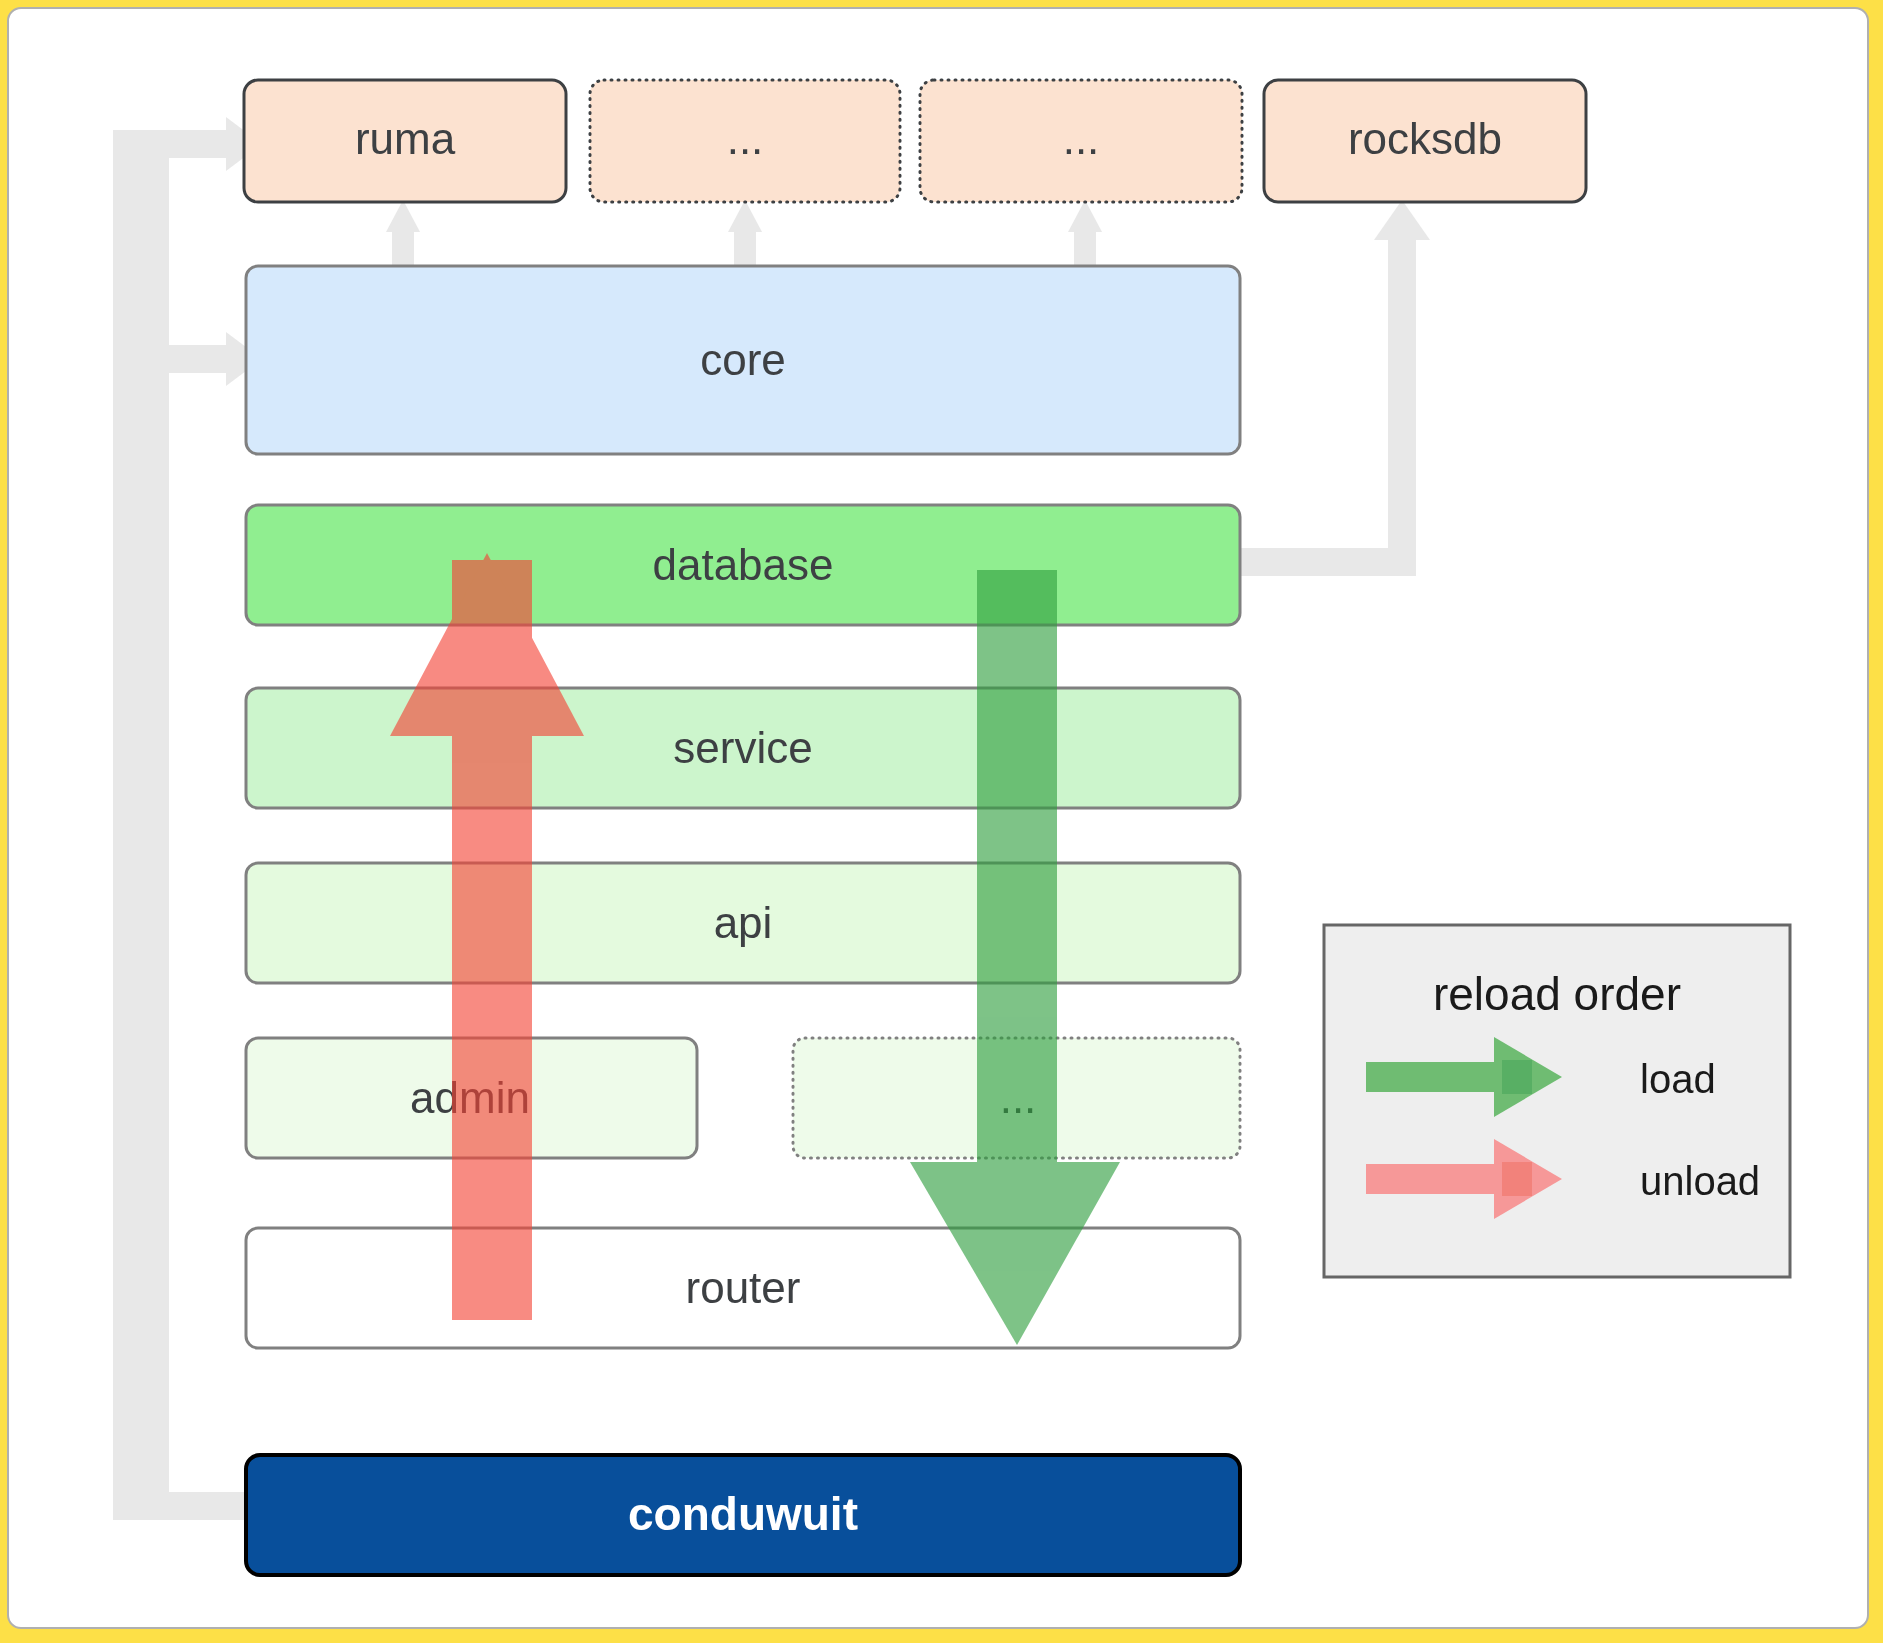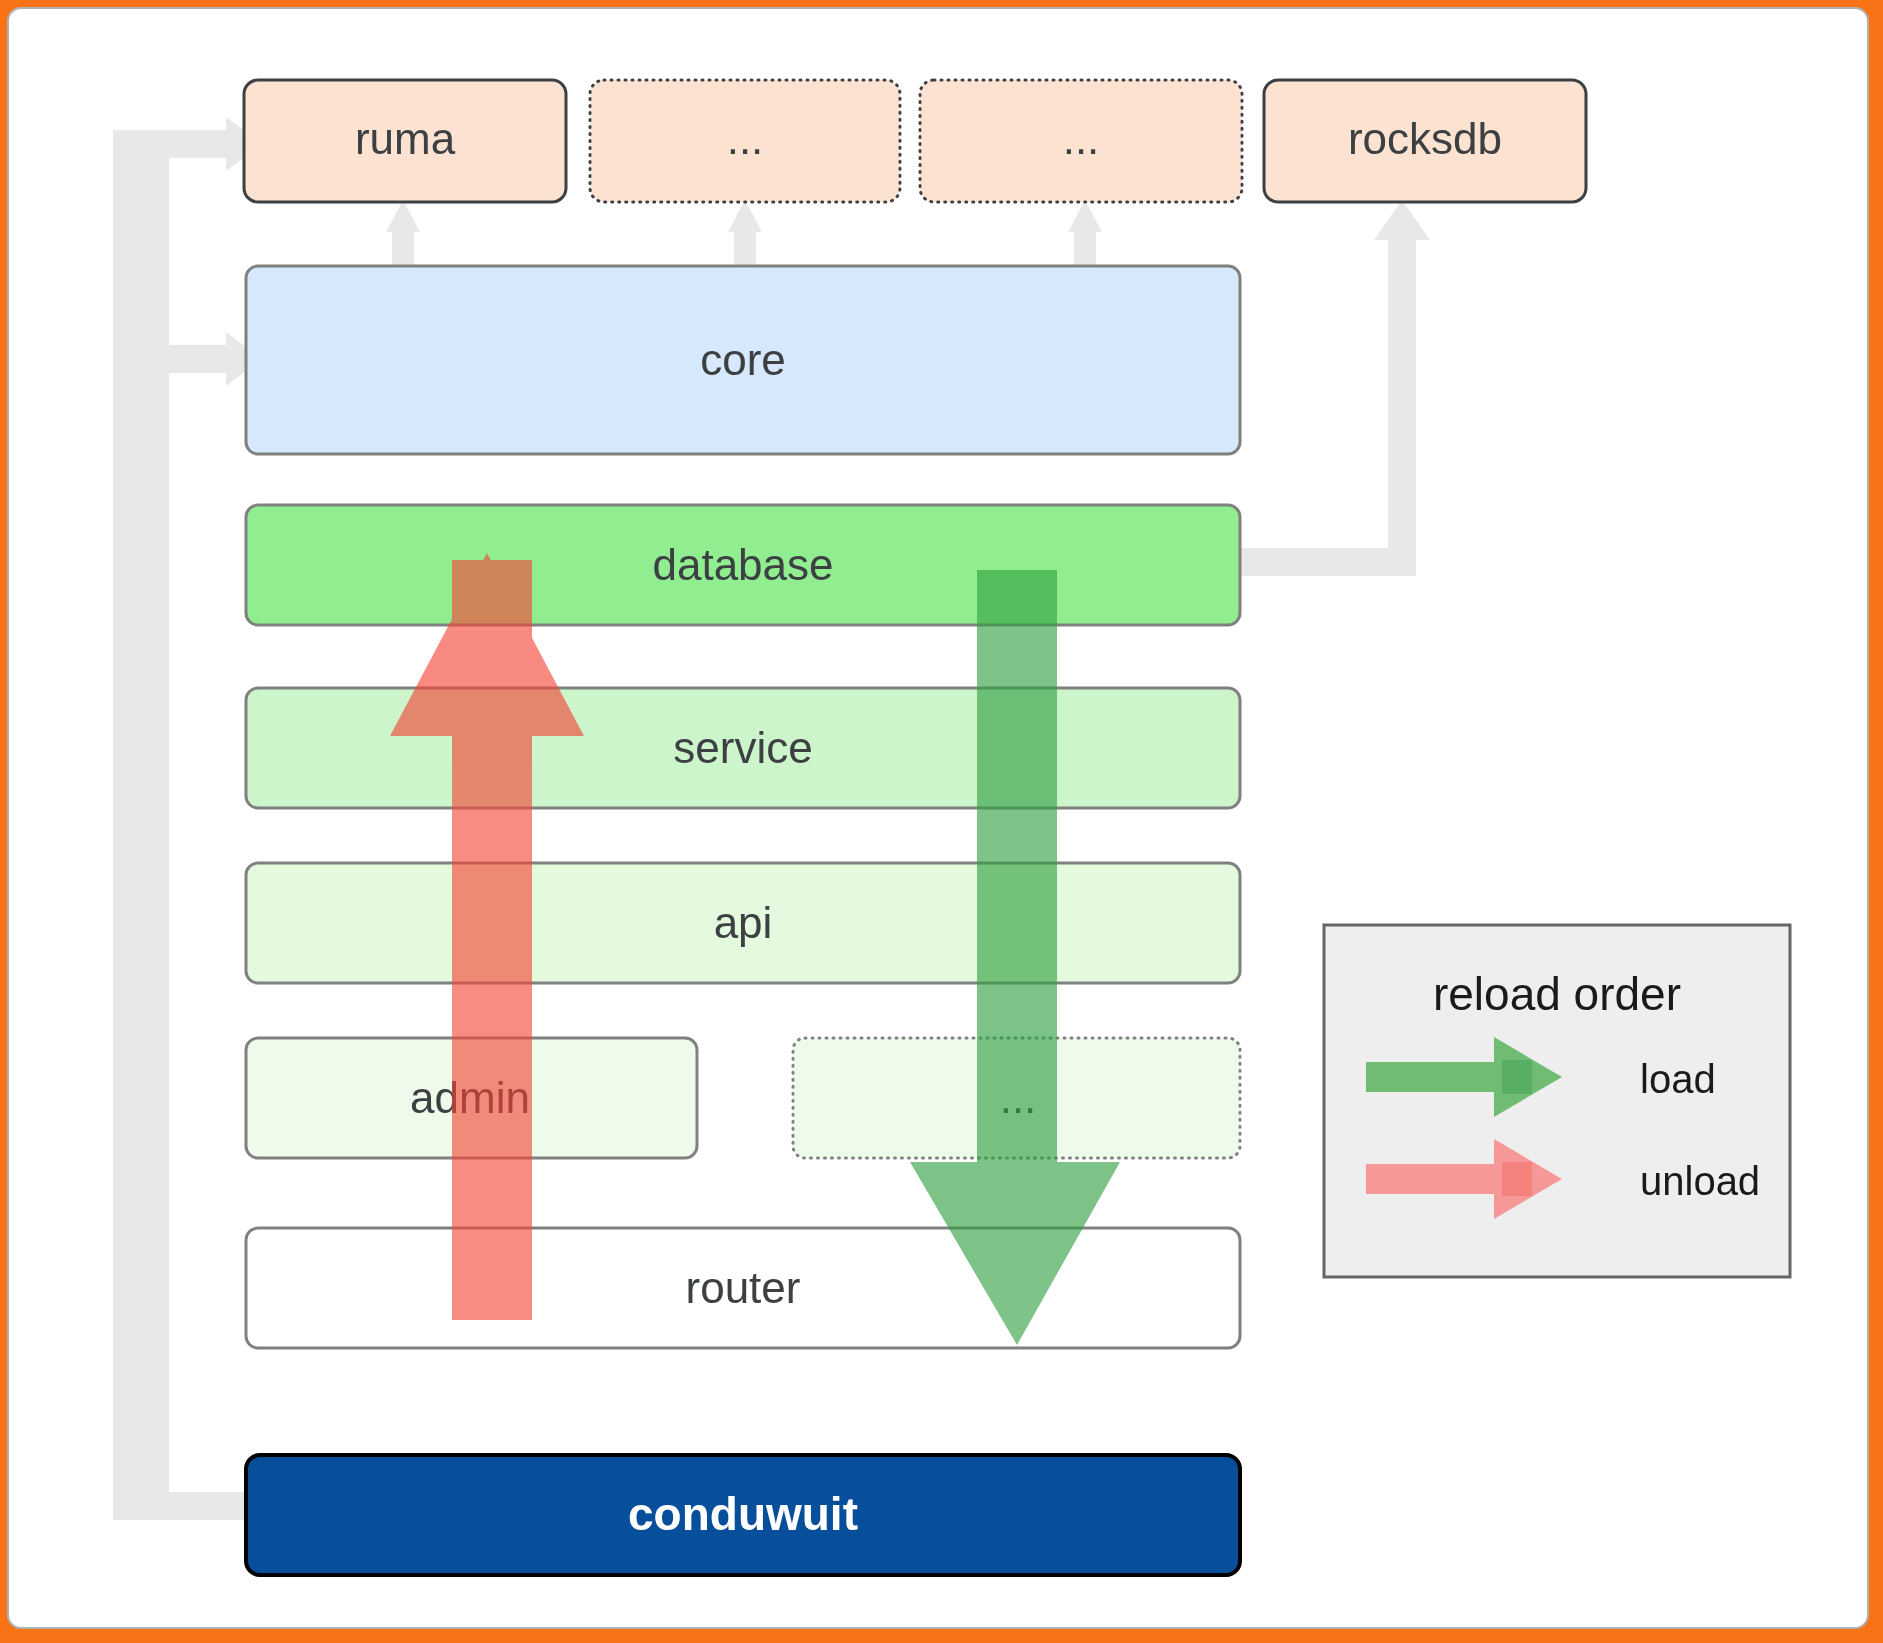--- a/index.html
+++ b/index.html
@@ -5,21 +5,21 @@
   html, body {
     margin: 0;
     padding: 0;
     background: #ffffff;
     font-family: "Liberation Sans", sans-serif;
   }
   #canvas {
     position: relative;
     width: 1883px;
     height: 1643px;
-    background: #f97316;
+    background: #fde047;
   }
   #diagram-frame {
     position: absolute;
     left: 7px;
     top: 7px;
     width: 1862px;
     height: 1622px;
     border: 2px solid #b0b0b0;
     border-radius: 14px;
     background: #ffffff;

